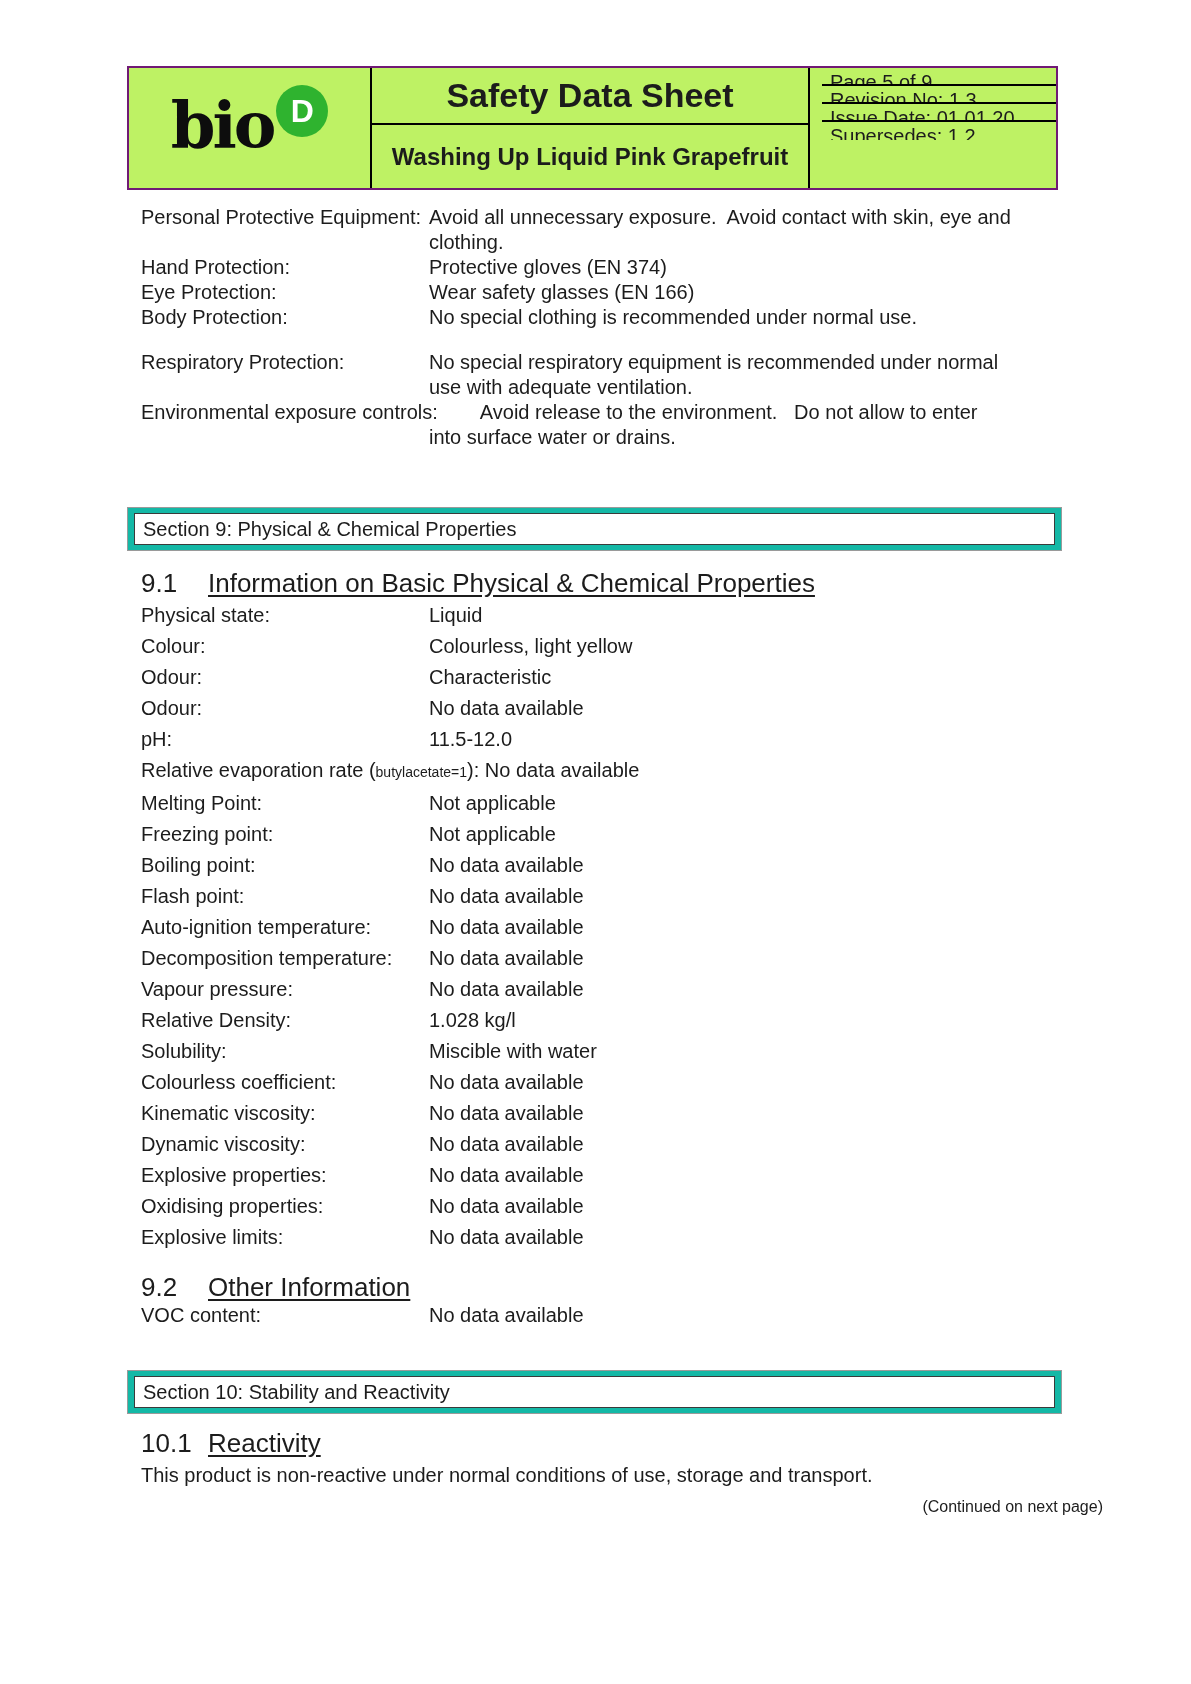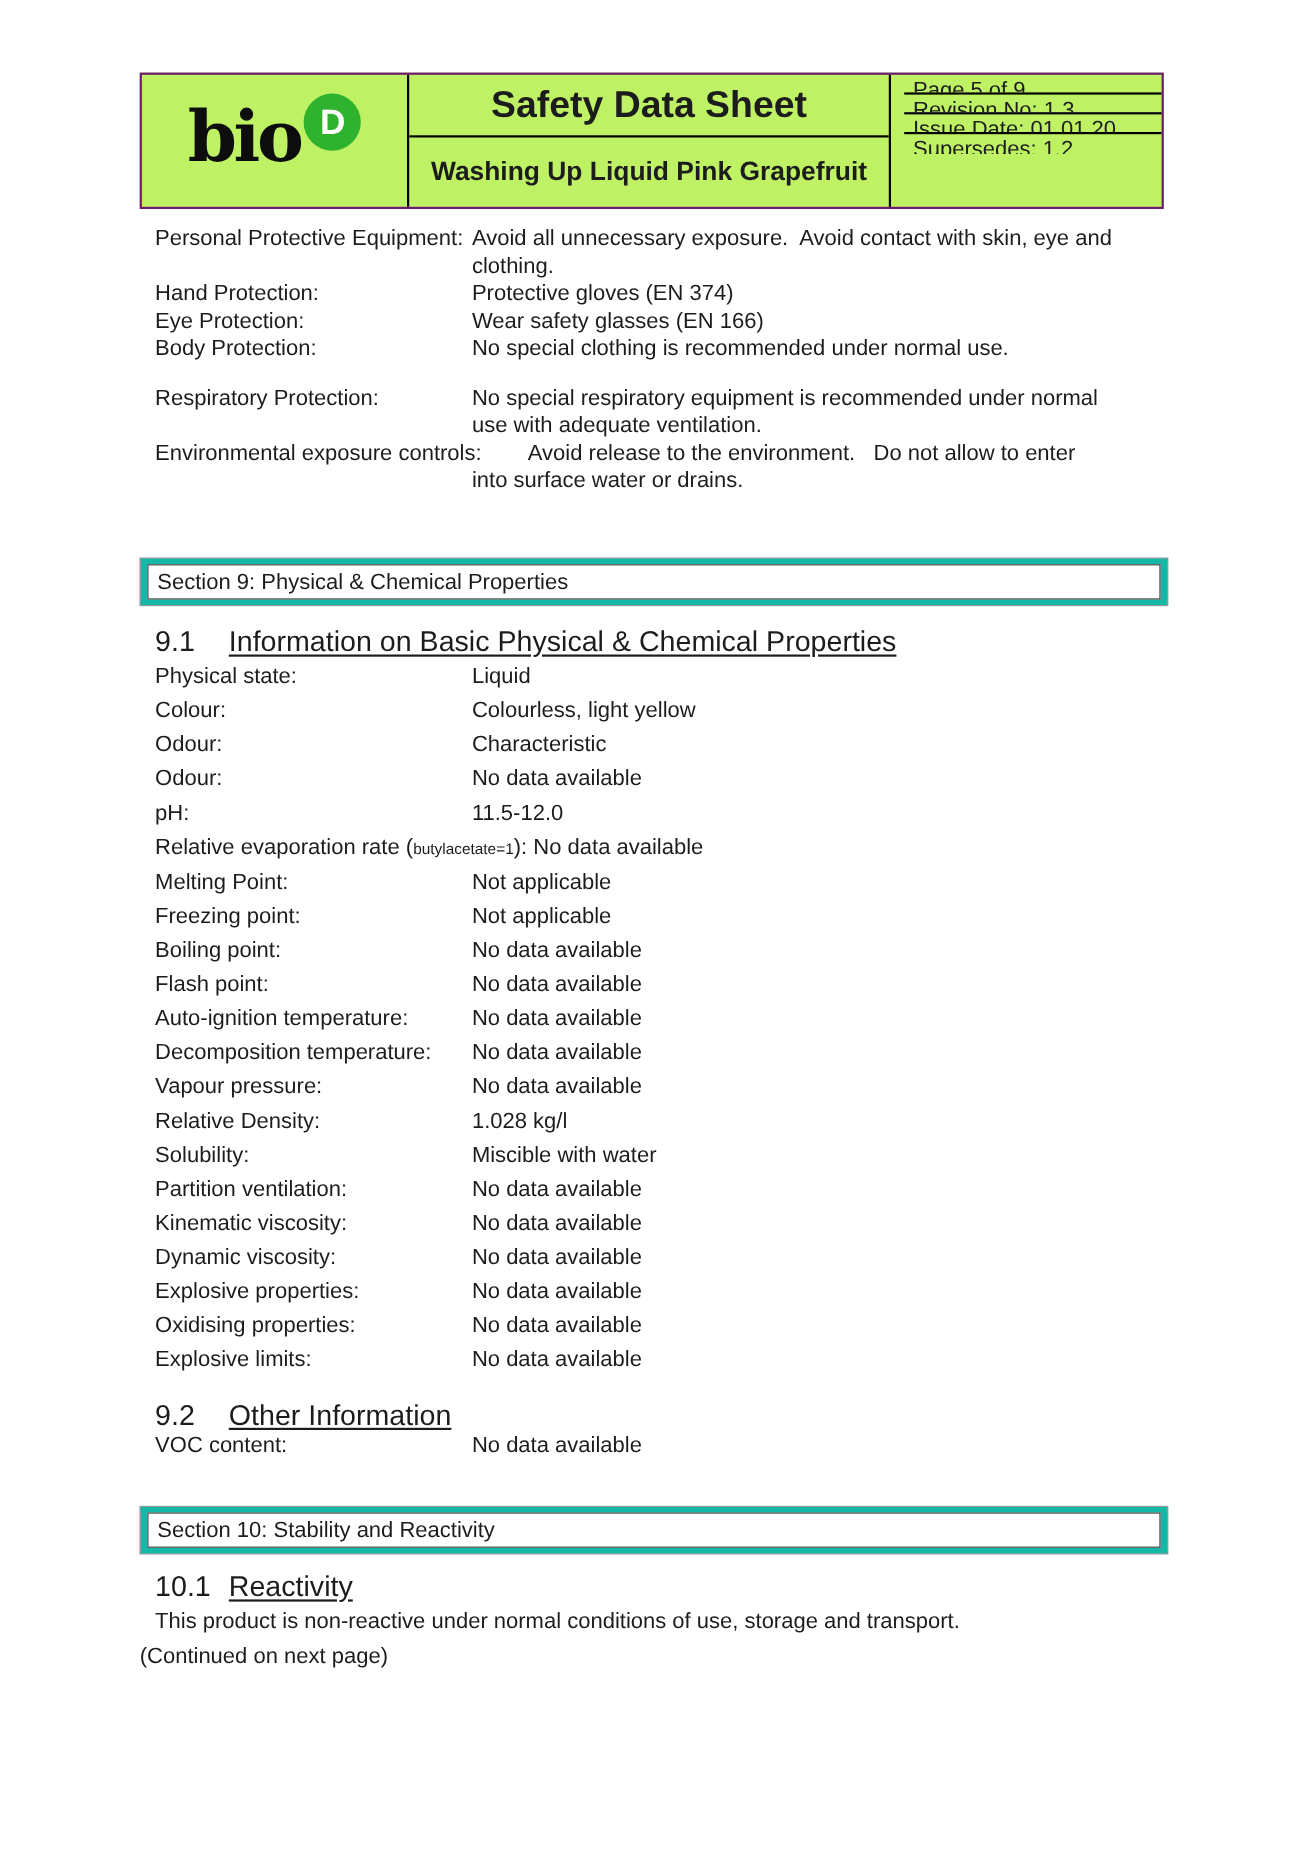--- a/index.html
+++ b/index.html
@@ -72,21 +72,21 @@
   .subheading.mt16 { margin-top: 16px; }
 
   .props { margin-top: 4px; padding-left: 14px; font-size: 20px; }
   .props .hang { line-height: 31px; }
   .props.voc { margin-top: 0; }
 
   .propline { line-height: 31px; white-space: nowrap; }
   .propline .small { font-size: 14px; letter-spacing: 0px; }
 
   .body-text { margin-top: 6px; padding-left: 14px; font-size: 20px; line-height: 26px; }
-  .footer-note { margin-top: 9px; width: 976px; text-align: left; font-size: 20px; line-height: 20px; }
+  .footer-note { margin-top: 9px; width: 976px; text-align: right; font-size: 16px; line-height: 20px; }
 </style>
 </head>
 <body>
 
 <div class="page">
 
   <div class="header-table">
     <div class="logo-cell">
       <div class="logo">
         <span class="logo-text">bio</span>
@@ -137,21 +137,21 @@
 
     <p class="hang"><span class="lbl">Melting Point:</span><span class="val">Not applicable</span></p>
     <p class="hang"><span class="lbl">Freezing point:</span><span class="val">Not applicable</span></p>
     <p class="hang"><span class="lbl">Boiling point:</span><span class="val">No data available</span></p>
     <p class="hang"><span class="lbl">Flash point:</span><span class="val">No data available</span></p>
     <p class="hang"><span class="lbl">Auto-ignition temperature:</span><span class="val">No data available</span></p>
     <p class="hang"><span class="lbl">Decomposition temperature:</span><span class="val">No data available</span></p>
     <p class="hang"><span class="lbl">Vapour pressure:</span><span class="val">No data available</span></p>
     <p class="hang"><span class="lbl">Relative Density:</span><span class="val">1.028 kg/l</span></p>
     <p class="hang"><span class="lbl">Solubility:</span><span class="val">Miscible with water</span></p>
-    <p class="hang"><span class="lbl">Partition ventilation:</span><span class="val">No data available</span></p>
+    <p class="hang"><span class="lbl">Colourless coefficient:</span><span class="val">No data available</span></p>
     <p class="hang"><span class="lbl">Kinematic viscosity:</span><span class="val">No data available</span></p>
     <p class="hang"><span class="lbl">Dynamic viscosity:</span><span class="val">No data available</span></p>
     <p class="hang"><span class="lbl">Explosive properties:</span><span class="val">No data available</span></p>
     <p class="hang"><span class="lbl">Oxidising properties:</span><span class="val">No data available</span></p>
     <p class="hang"><span class="lbl">Explosive limits:</span><span class="val">No data available</span></p>
   </div>
 
   <p class="subheading mt21"><span class="subnum">9.2</span><span class="subtitle-underline">Other Information</span></p>
 
   <div class="props voc">

